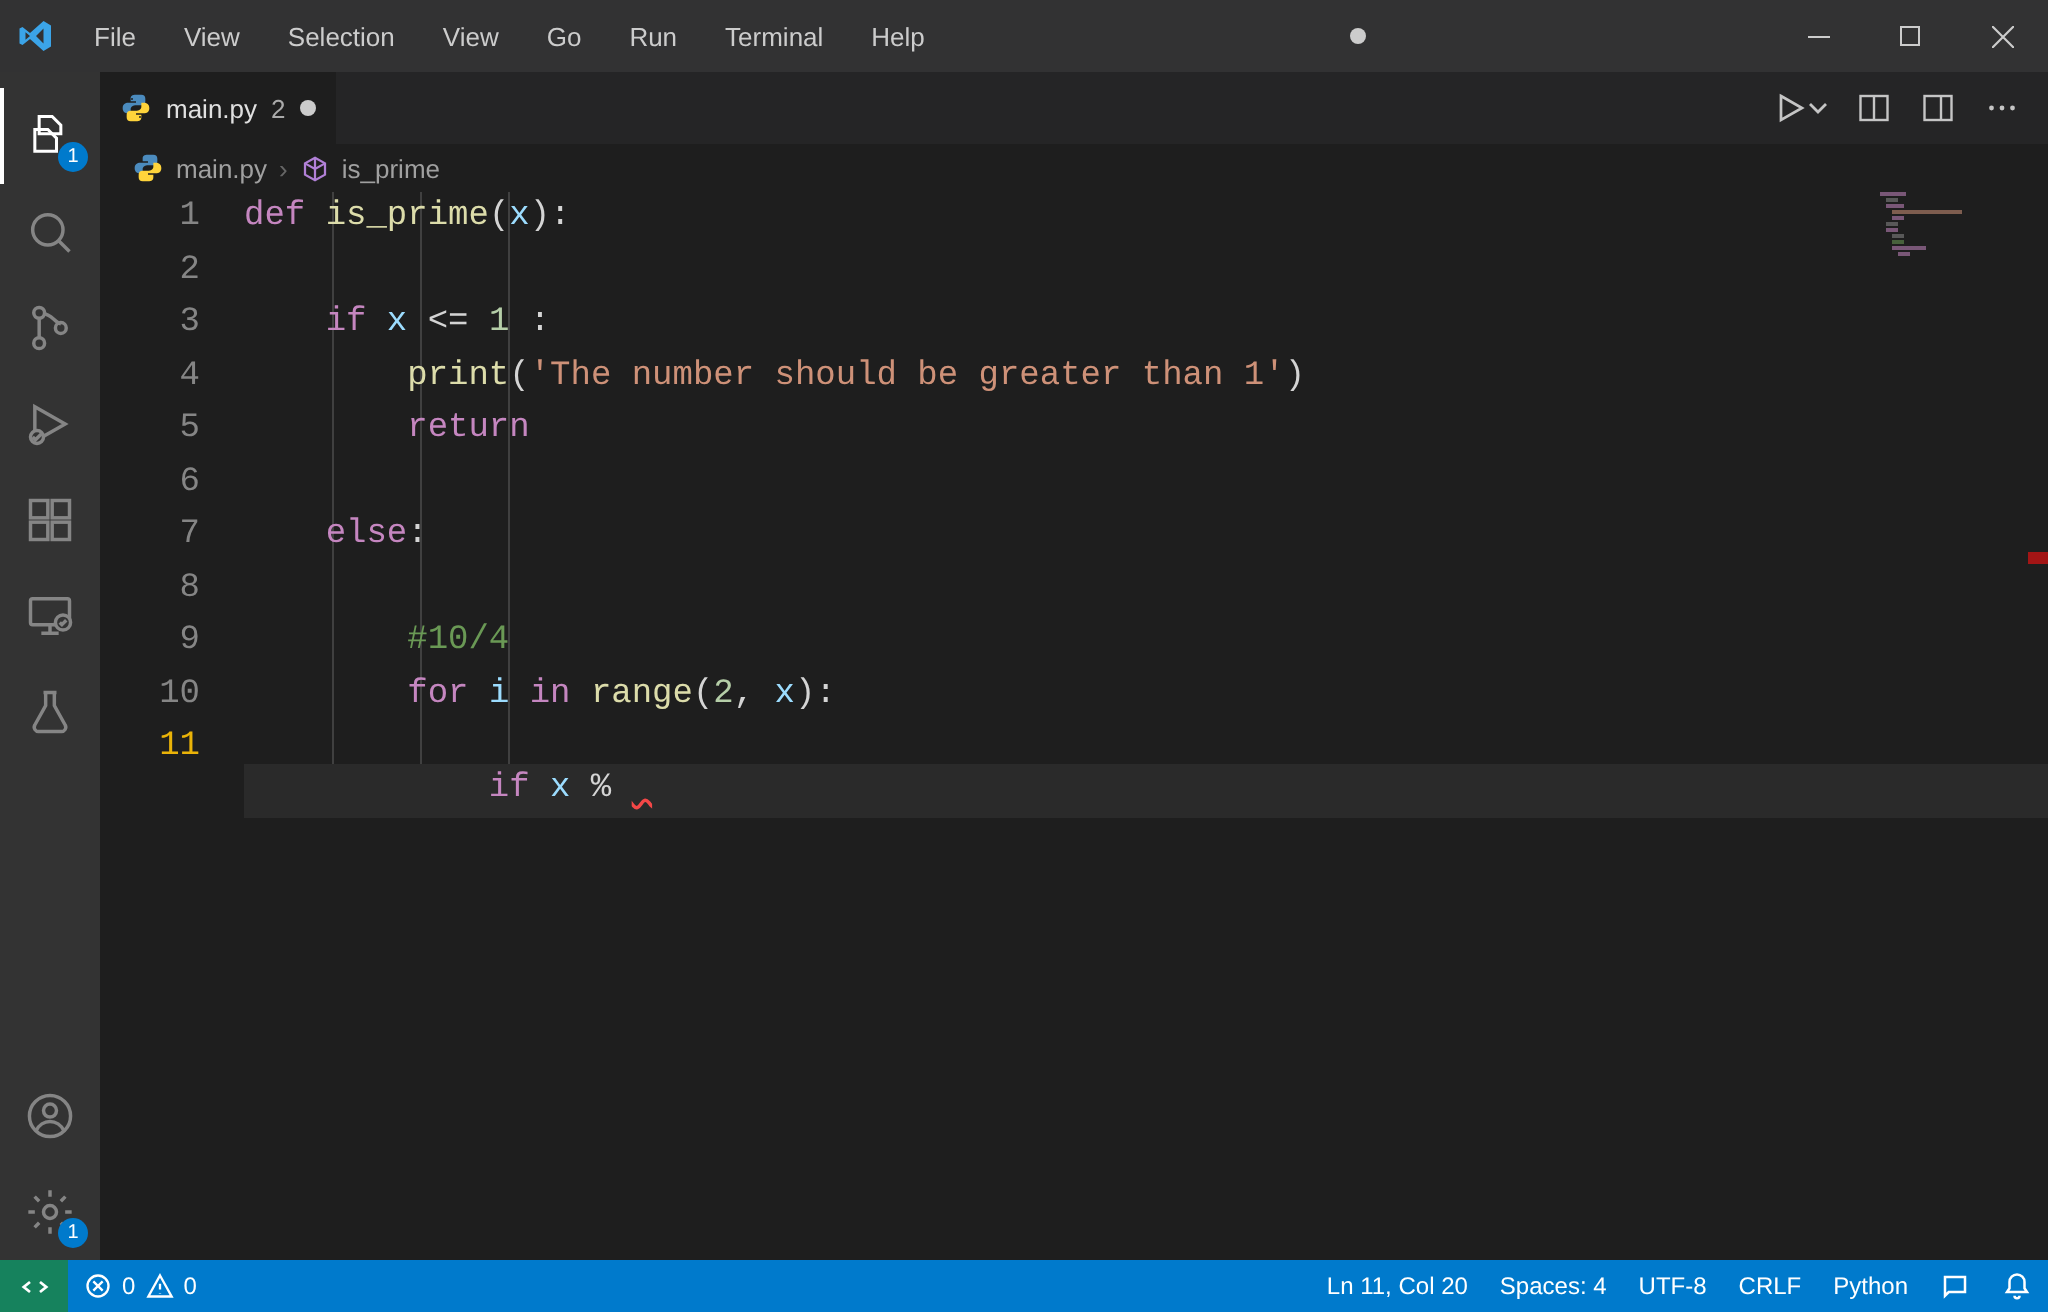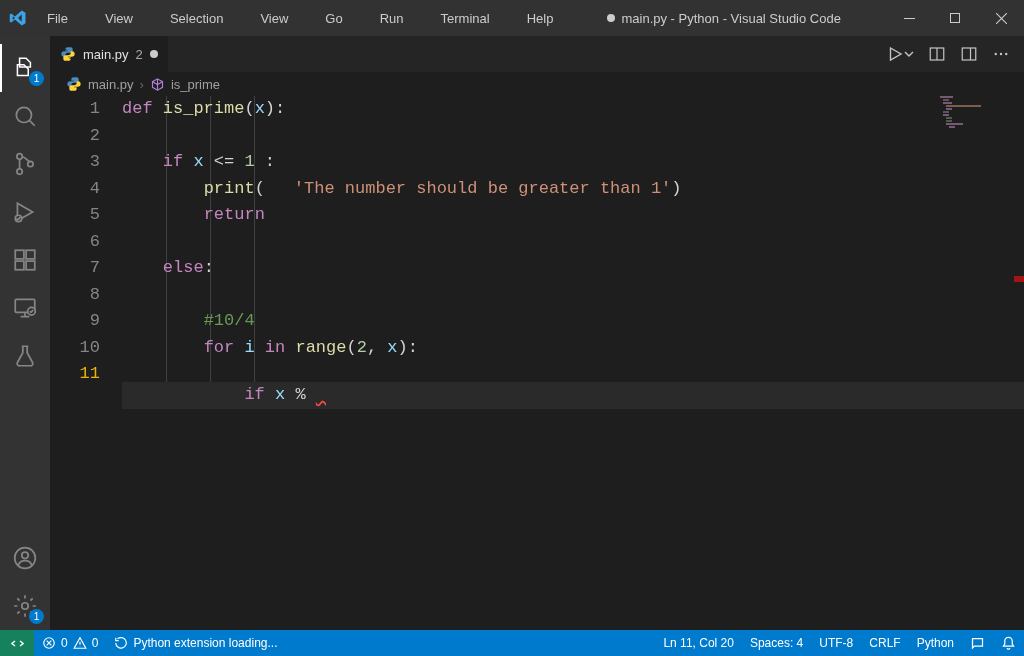--- a/index.html
+++ b/index.html
@@ -9,21 +9,21 @@
   font-family: "Segoe UI", sans-serif; font-size: 13px;
   overflow: hidden; position: relative;
 }
 .title-bar {
   height: 36px; background: #323233;
   display: flex; align-items: center;
   padding-left: 8px;
   -webkit-app-region: drag;
 }
 .title-bar .logo { width: 20px; height: 20px; margin-right: 10px; display:flex;align-items:center;justify-content:center; }
-.menu { display: flex; gap: 19px; }
+.menu { display: flex; gap: 6px; }
 .menu-item { padding: 4px 9px; cursor: default; color: #ccc; font-size: 13px; }
 .window-title { flex: 1; text-align: center; color: #ccc; font-size: 13px; display:flex;align-items:center;justify-content:center;gap:6px;}
 .window-controls { display: flex; }
 .win-btn { width: 46px; height: 36px; display:flex;align-items:center;justify-content:center; cursor: default; color:#ccc; }
 
 .body-row { display: flex; height: 594px; }
 .activity-bar {
   width: 50px; background: #333333;
   display: flex; flex-direction: column; align-items: center;
   padding-top: 8px;
@@ -51,21 +51,21 @@
 .gutter .ln { height:26.5px; }
 .gutter .ln.current { color:#eab308; }
 .code-lines { flex:1; position:relative; white-space:pre; }
 .code-lines .line { height:26.5px; position:relative; }
 .code-lines .line.current { background:#2a2a2a;margin-top:21px; }
 .indent-guide { position:absolute; top:0; bottom:0; width:1px; background:#404040; }
 .tok-kw { color:#c586c0; }
 .tok-fn { color:#dcdcaa; }
 .tok-var { color:#9cdcfe; }
 .tok-num { color:#b5cea8; }
-.tok-str { color:#ce9178;margin-left:29px; }
+.tok-str { color:#ce9178; }
 .tok-cmt { color:#6a9955; }
 .tok-op { color:#d4d4d4; }
 .tok-punc { color:#d4d4d4; }
 .tok-err { text-decoration: wavy underline #f44747; text-decoration-skip-ink: none;}
 
 .minimap { position:absolute; right:14px; top:0; width:70px; height:100%; opacity:.55; }
 .mm-line { height:2px; margin-bottom:1px; }
 .overview-ruler { position:absolute; right:0; top:0; width:14px; height:100%; }
 .ov-mark { position:absolute; right:0; width:10px; height:6px; }
 
@@ -93,21 +93,20 @@
       <div class="menu-item">View</div>
       <div class="menu-item">Selection</div>
       <div class="menu-item">View</div>
       <div class="menu-item">Go</div>
       <div class="menu-item">Run</div>
       <div class="menu-item">Terminal</div>
       <div class="menu-item">Help</div>
     </div>
   <div class="window-title">
     <span style="width:8px;height:8px;border-radius:50%;background:#ccc;display:inline-block;"></span>
-    <span>main.py - Python - Visual Studio Code</span>
   </div>
   <div class="window-controls">
     <div class="win-btn">
         <svg width="11" height="11">
           <rect y="5" width="11" height="1" fill="currentColor"></rect>
         </svg>
       </div>
     <div class="win-btn">
         <svg width="11" height="11">
           <rect x="0.5" y="0.5" width="9" height="9" fill="none" stroke="currentColor"></rect>
@@ -299,27 +298,20 @@
         <circle cx="12" cy="12" r="9"></circle>
         <path d="M8 8l8 8M16 8l-8 8"></path>
       </svg>
     <span>0</span>
     <svg width="14" height="14" viewBox="0 0 24 24" fill="none" stroke="#fff" stroke-width="2">
         <path d="M12 3l10 18H2z"></path>
         <path d="M12 10v5M12 18v.5"></path>
       </svg>
     <span>0</span>
   </div>
-  <div class="sb-item">
-    <svg width="14" height="14" viewBox="0 0 24 24" fill="none" stroke="#fff" stroke-width="2">
-        <path d="M3 12a9 9 0 1 0 3-7"></path>
-        <path d="M3 3v5h5"></path>
-      </svg>
-    <span>Python extension loading...</span>
-  </div>
   <div class="sb-spacer"></div>
   <div class="sb-item">
       <span>Ln 11, Col 20</span>
     </div>
   <div class="sb-item">
       <span>Spaces: 4</span>
     </div>
   <div class="sb-item">
       <span>UTF-8</span>
     </div>

